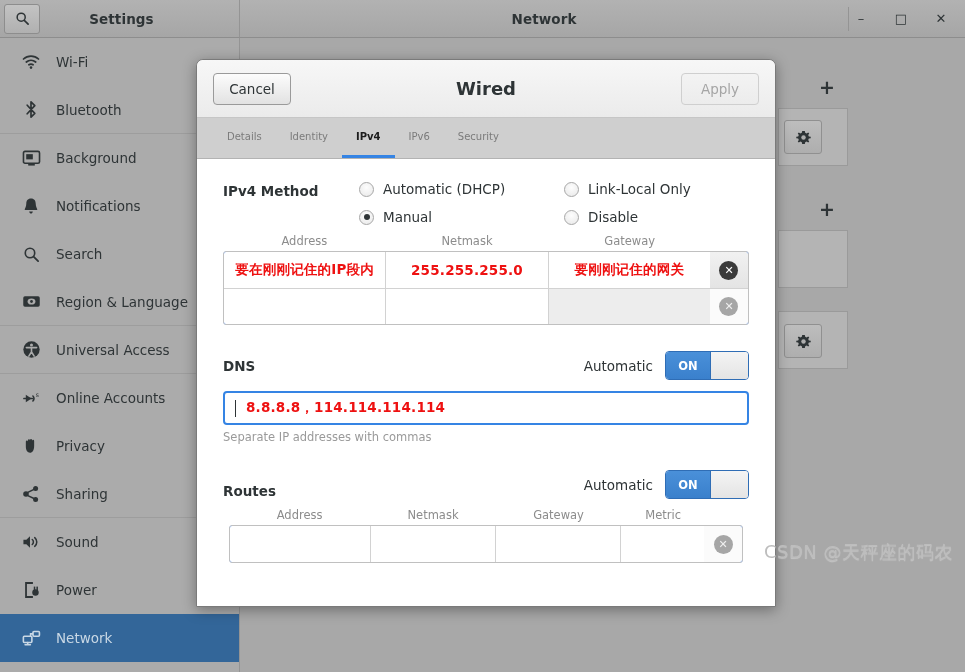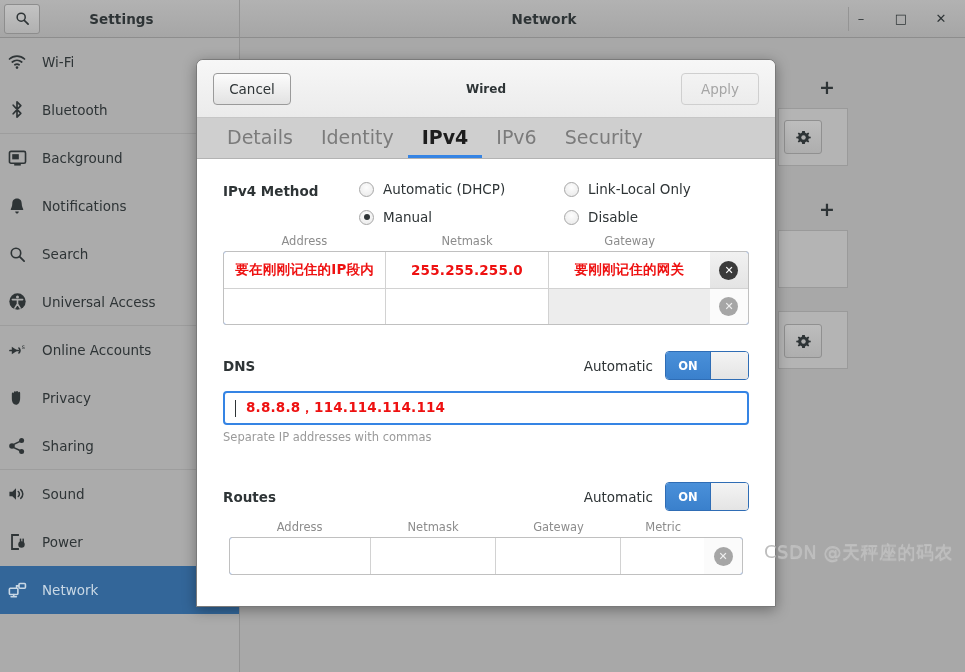--- a/index.html
+++ b/index.html
@@ -54,21 +54,21 @@
   
   #sidebar {
     position: absolute; top: 38px; left: 0;
     width: 240px; height: 634px;
     background: #ababab;
     border-right: 1px solid #949494;
     overflow: hidden;
   }
   .side-item {
     height: 48px; display: flex; align-items: center;
-    padding-left: 6px; gap: 14px; cursor: pointer;
+    padding-left: 20px; gap: 14px; cursor: pointer;
     color: #2e3436; font-size: 13.5px;
   }
   .side-item.sep-after { border-bottom: 1px solid #9d9d9d; }
   .side-item.active { background: #336699; color: #c9d8e5; }
   .side-item .ic {
     width: 22px; height: 22px; display: flex;
     align-items: center; justify-content: center; flex: 0 0 22px;
   }
   .side-item .ic svg { display: block; }
 
@@ -127,33 +127,33 @@
     font-size: 13.5px; color: #2e3436; cursor: pointer;
     display: flex; align-items: center; justify-content: center;
     font-family: inherit;
   }
   .dlg-btn.disabled {
     color: #a5a5a5;
     background: linear-gradient(to bottom, #f3f3f3, #ececec);
     border-color: #cfcfcf; cursor: default;
   }
   .dlg-title {
-    flex: 1; text-align: center; font-size: 12px;
+    flex: 1; text-align: center; font-size: 18px;
     font-weight: bold; color: #2e3436;
   }
 
   .dlg-tabs {
     height: 41px; flex: 0 0 41px;
     background: #cfcfcf;
     border-bottom: 1px solid #b3b3b3;
     display: flex; align-items: stretch; padding-left: 16px;
   }
   .tab {
     padding: 0 14px; display: flex; align-items: center;
-    font-size: 19px; color: #7b7b7b; cursor: pointer;
+    font-size: 10px; color: #7b7b7b; cursor: pointer;
     border-bottom: 3px solid transparent;
   }
   .tab.active { color: #1d1d1d; font-weight: bold; border-bottom-color: #3584e4; }
 
   .dlg-body {
     flex: 1; overflow: hidden; background: #fff;
     padding: 22px 26px 0 26px;
     position: relative;
   }
 
@@ -333,20 +333,30 @@
     <div class="side-item">
       <span class="ic">
         <svg width="17" height="17" viewBox="0 0 18 18">
           <circle cx="7.4" cy="7.4" r="5" fill="none" stroke="#2e3436" stroke-width="1.7"></circle>
           <line x1="11.2" y1="11.2" x2="16" y2="16" stroke="#2e3436" stroke-width="1.9" stroke-linecap="round"></line>
         </svg>
       </span>
       <span>Search</span>
     </div>
 
+    <div class="side-item sep-after">
+      <span class="ic">
+        <svg width="19" height="15" viewBox="0 0 20 16">
+          <rect x="1.2" y="2.4" width="17.6" height="11.2" rx="1.8" fill="#2e3436"></rect>
+          <ellipse cx="10" cy="8" rx="4.2" ry="3.3" fill="#ababab"></ellipse>
+          <circle cx="10" cy="8" r="1.5" fill="#2e3436"></circle>
+        </svg>
+      </span>
+      <span>Region &amp; Language</span>
+    </div>
 
     <div class="side-item sep-after">
       <span class="ic">
         <svg width="19" height="19" viewBox="0 0 20 20">
           <circle cx="10" cy="10" r="8.6" fill="#2e3436"></circle>
           <circle cx="10" cy="5.3" r="1.6" fill="#ababab"></circle>
           <path d="M4.6 8 L15.4 8 M10 8 L10 12.5 M10 12.5 L7.2 17 M10 12.5 L12.8 17" stroke="#ababab" stroke-width="1.7" fill="none" stroke-linecap="round"></path>
         </svg>
       </span>
       <span>Universal Access</span>
@@ -536,21 +546,21 @@
           </div>
         </div>
       </div>
 
       <div class="dns-input" style="margin-top:11px;">
         <span class="caret"></span>
         <span class="anno">8.8.8.8，114.114.114.114</span>
       </div>
       <div class="hint">Separate IP addresses with commas</div>
 
-      <div class="toggle-row" style="margin-top:38px;">
+      <div class="toggle-row" style="margin-top:26px;align-items:flex-end;">
         <div class="section-label">Routes</div>
         <div class="toggle-wrap">
           <span class="toggle-label">Automatic</span>
           <div class="toggle">
             <div class="on">ON</div>
             <div class="knob"></div>
           </div>
         </div>
       </div>
 

